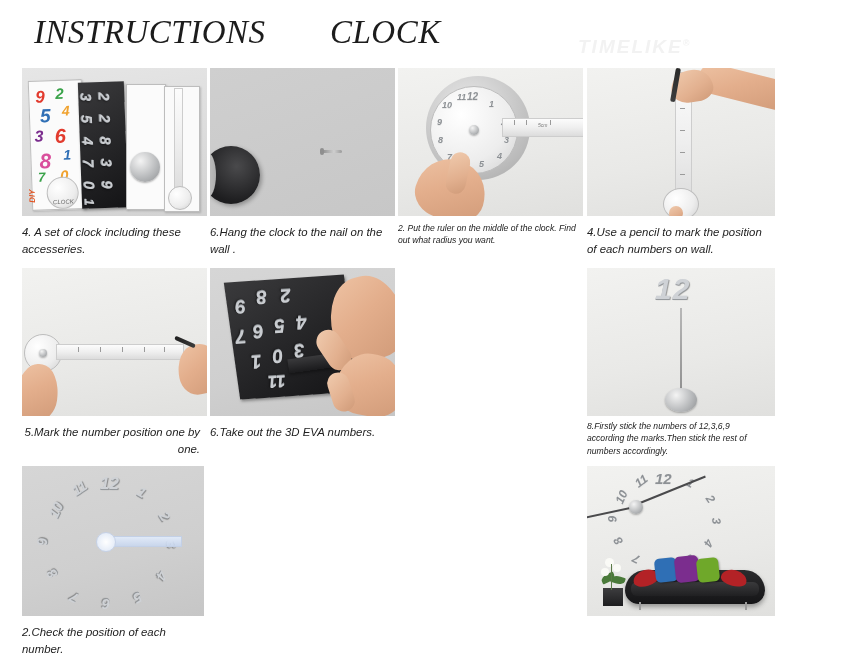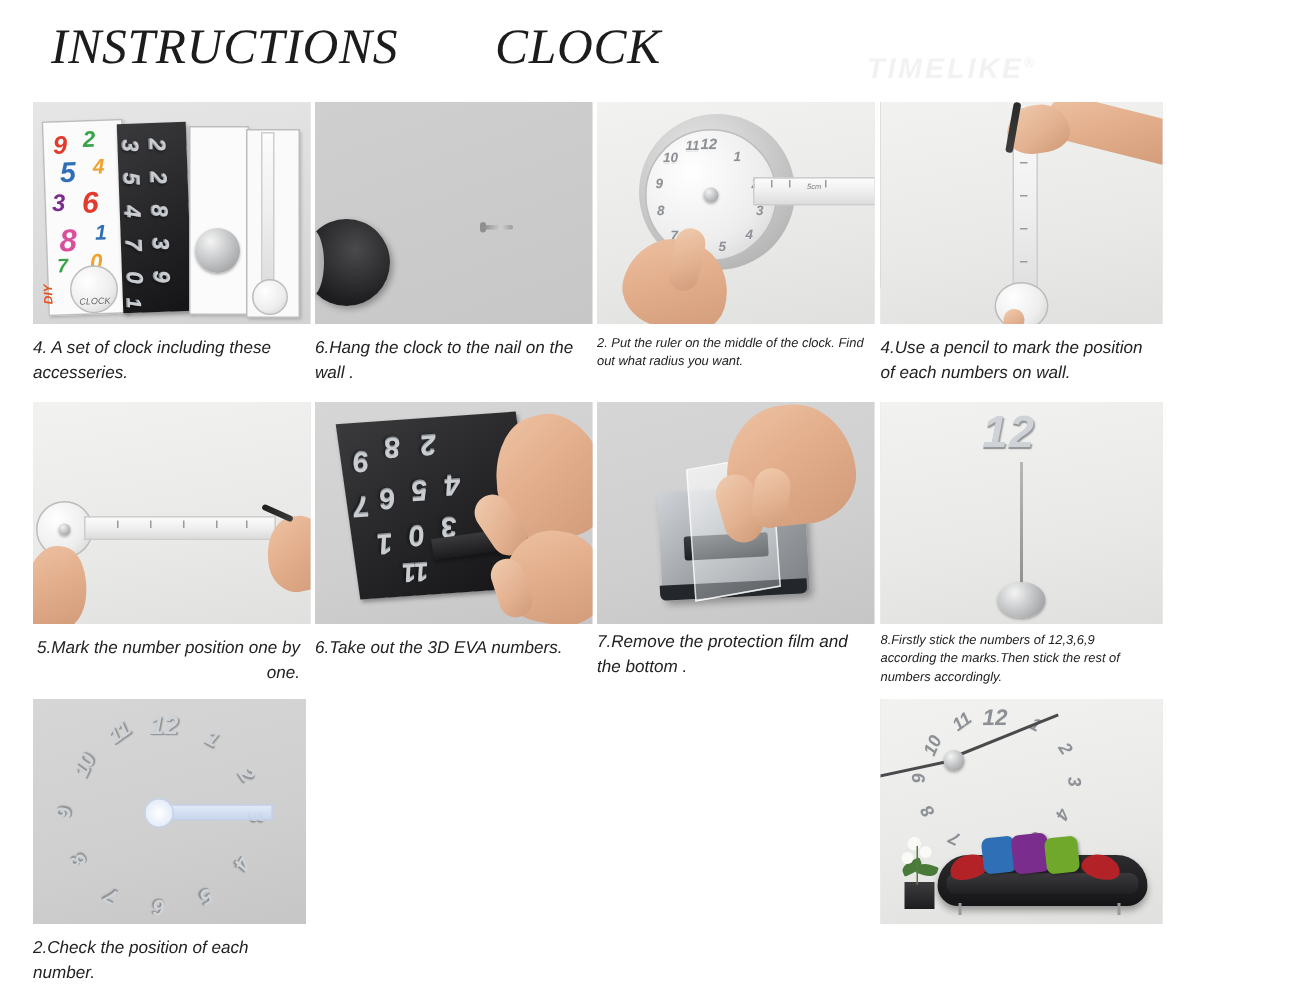--- a/index.html
+++ b/index.html
@@ -248,43 +248,20 @@
         background:linear-gradient(180deg,#3a3a3c,#1b1b1d);transform:rotate(-8deg);box-shadow:0 2px 3px rgba(0,0,0,.35);"></div>
 
       <div class="skin hand-shape" style="left:120px;top:8px;width:74px;height:84px;transform:rotate(-14deg);"></div>
       <div class="skin2 finger" style="left:112px;top:60px;width:24px;height:44px;transform:rotate(-34deg);"></div>
       <div class="skin hand-shape" style="left:126px;top:86px;width:68px;height:62px;transform:rotate(10deg);"></div>
       <div class="skin2 finger" style="left:120px;top:104px;width:22px;height:40px;transform:rotate(-18deg);"></div>
     </div>
     <div class="cap" style="top:156px;width:182px;">6.Take out the 3D EVA numbers.</div>
   </div>
 
-  <div class="cell" style="left:398px;top:268px;width:185px;height:200px;">
-    <div class="photo" style="width:185px;height:148px;">
-      <div class="ph wall-gray"></div>
-
-      <div style="position:absolute;left:42px;top:58px;width:98px;height:72px;
-        background:linear-gradient(140deg,#cfd3d7,#9ea2a6 50%,#7c8084);border-radius:4px;box-shadow:2px 3px 5px rgba(0,0,0,.3);
-        transform:rotate(-3deg);">
-        <div style="position:absolute;left:16px;top:30px;width:56px;height:16px;
-          background:linear-gradient(180deg,#3a3e42,#1d2024);border-radius:2px;"></div>
-      </div>
-      <div style="position:absolute;left:42px;top:120px;width:98px;height:10px;
-        background:#23262a;border-radius:0 0 4px 4px;transform:rotate(-3deg);"></div>
-
-      <div style="position:absolute;left:62px;top:40px;width:56px;height:86px;
-        background:linear-gradient(160deg,rgba(255,255,255,.62),rgba(230,236,240,.32));
-        border:1px solid rgba(255,255,255,.75);transform:rotate(-10deg) skewX(-6deg);"></div>
-
-      <div class="skin hand-shape" style="left:86px;top:2px;width:86px;height:80px;transform:rotate(-6deg);"></div>
-      <div class="skin2 finger" style="left:82px;top:48px;width:26px;height:46px;transform:rotate(-16deg);"></div>
-      <div class="skin2 finger" style="left:104px;top:44px;width:24px;height:40px;transform:rotate(6deg);"></div>
-    </div>
-    <div class="cap" style="top:152px;width:180px;">7.Remove the protection film and the bottom .</div>
-  </div>
 
   <div class="cell" style="left:587px;top:268px;width:188px;height:200px;">
     <div class="photo" style="width:188px;height:148px;">
       <div class="ph wall-white"></div>
       <div class="wallnum" style="left:68px;top:4px;font-size:30px;letter-spacing:1px;">
         <span>12</span>
       </div>
       <div style="position:absolute;left:93px;top:40px;width:2px;height:86px;
         background:linear-gradient(180deg,#b8b8b8,#8f8f8f);"></div>
       <div class="hub" style="left:78px;top:120px;width:32px;height:24px;border-radius:50%;"></div>

